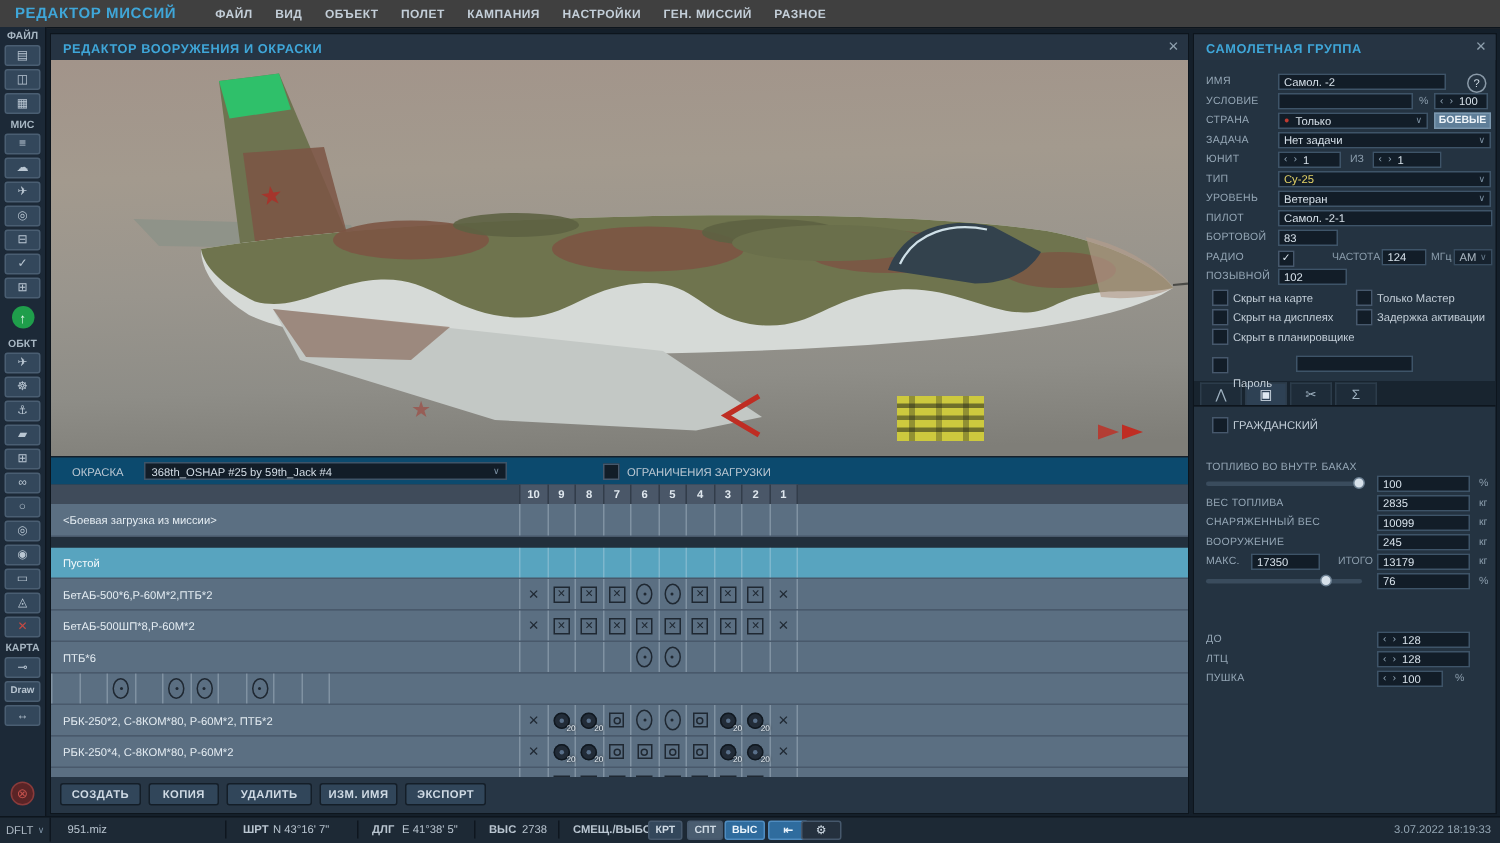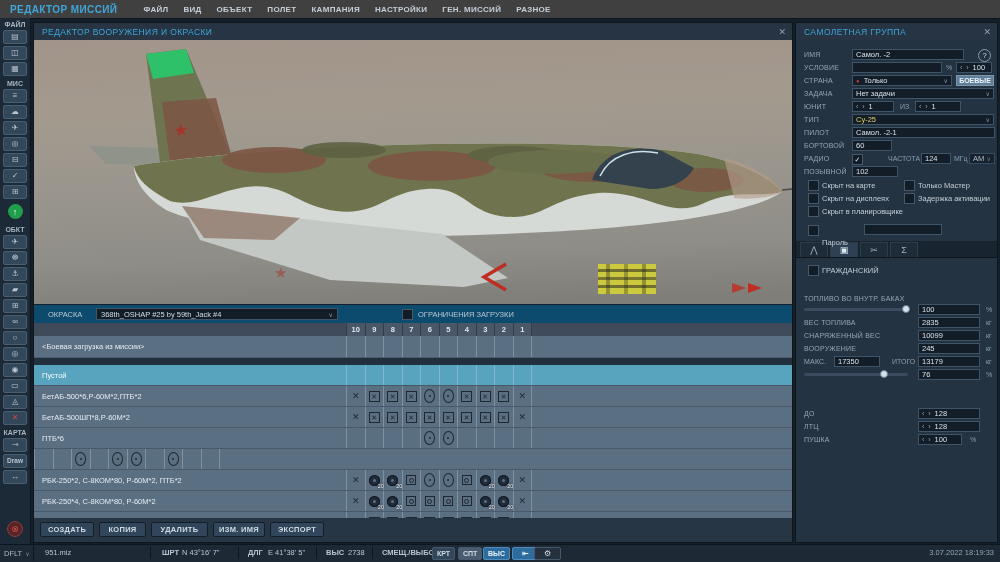--- a/index.html
+++ b/index.html
@@ -21,21 +21,21 @@
   .tb-btn.danger .tb-glyph{color:#c94a42;font-weight:bold;}
   .tb-btn.texty .tb-glyph{font-size:6.5px;font-weight:bold;}
   .fly-btn{width:15px;height:15px;border-radius:50%;background:#1f9e4b;color:#eafbef;font-size:9px;
            font-weight:bold;display:flex;align-items:center;justify-content:center;margin:4px 0;}
   #exit-btn{margin-top:auto;margin-bottom:8px;width:14px;height:14px;border-radius:50%;background:#5a2426;
             border:1px solid #8a3b3b;color:#c4524d;font-size:9px;display:flex;align-items:center;justify-content:center;}
   
   #main-window{position:absolute;left:33px;top:22px;width:760px;height:521px;background:#273645;
                border:1px solid #0d151d;display:flex;flex-direction:column;box-sizing:border-box;}
   .win-titlebar{height:17px;background:#263443;display:flex;align-items:center;flex:0 0 auto;}
-  .win-title{color:#3fa6d8;font-weight:normal;font-size:8.5px;margin-left:8px;letter-spacing:.4px;text-align:center;}
+  .win-title{color:#3fa6d8;font-weight:bold;font-size:8.5px;margin-left:8px;letter-spacing:.4px;text-align:center;}
   .win-close{margin-left:auto;margin-right:6px;color:#8fa0ae;font-size:9px;}
   #viewport{flex:0 0 264px;position:relative;overflow:hidden;
             background:linear-gradient(178deg,#a2948a 0%,#a39a8e 28%,#99958d 55%,#8e8d87 78%,#7f7e78 96%);}
   #viewport svg{position:absolute;left:0;top:0;}
   
   #paint-row{flex:0 0 18px;display:flex;align-items:center;background:#0c4a6e;border-top:1px solid #15202b;}
   .paint-label{font-size:7.5px;color:#bcc8d3;margin-left:14px;width:48px;}
   .dd{height:12px;background:#121d28;border:1px solid #3e5468;display:flex;align-items:center;
       font-size:7.5px;color:#d3dde6;padding:0 4px;box-sizing:border-box;}
   .dd .caret{margin-left:auto;color:#7e93a6;font-size:6px;padding-left:4px;}
@@ -632,32 +632,39 @@
   </div>
 
   <div class="prow">
     <span class="plbl">ТИП</span>
     <div class="pdd" style="left:56px;width:142px;">
       <span class="yellow">Су-25</span>
       <span class="caret">∨</span>
     </div>
   </div>
 
+  <div class="prow">
+    <span class="plbl">УРОВЕНЬ</span>
+    <div class="pdd" style="left:56px;width:142px;">
+      <span>Ветеран</span>
+      <span class="caret">∨</span>
+    </div>
+  </div>
 
   <div class="prow">
     <span class="plbl">ПИЛОТ</span>
     <div class="pinput" style="left:56px;width:143px;">
       <span>Самол. -2-1</span>
     </div>
   </div>
 
   <div class="prow">
     <span class="plbl">БОРТОВОЙ</span>
     <div class="pinput" style="left:56px;width:40px;">
-      <span>60</span>
+      <span>83</span>
     </div>
   </div>
 
   <div class="prow">
     <span class="plbl">РАДИО</span>
     <div class="cb pcb" style="left:56px;">
       <span>✓</span>
     </div>
     <span class="punit" style="left:92px;">ЧАСТОТА</span>
     <div class="pinput" style="left:125px;width:30px;">

